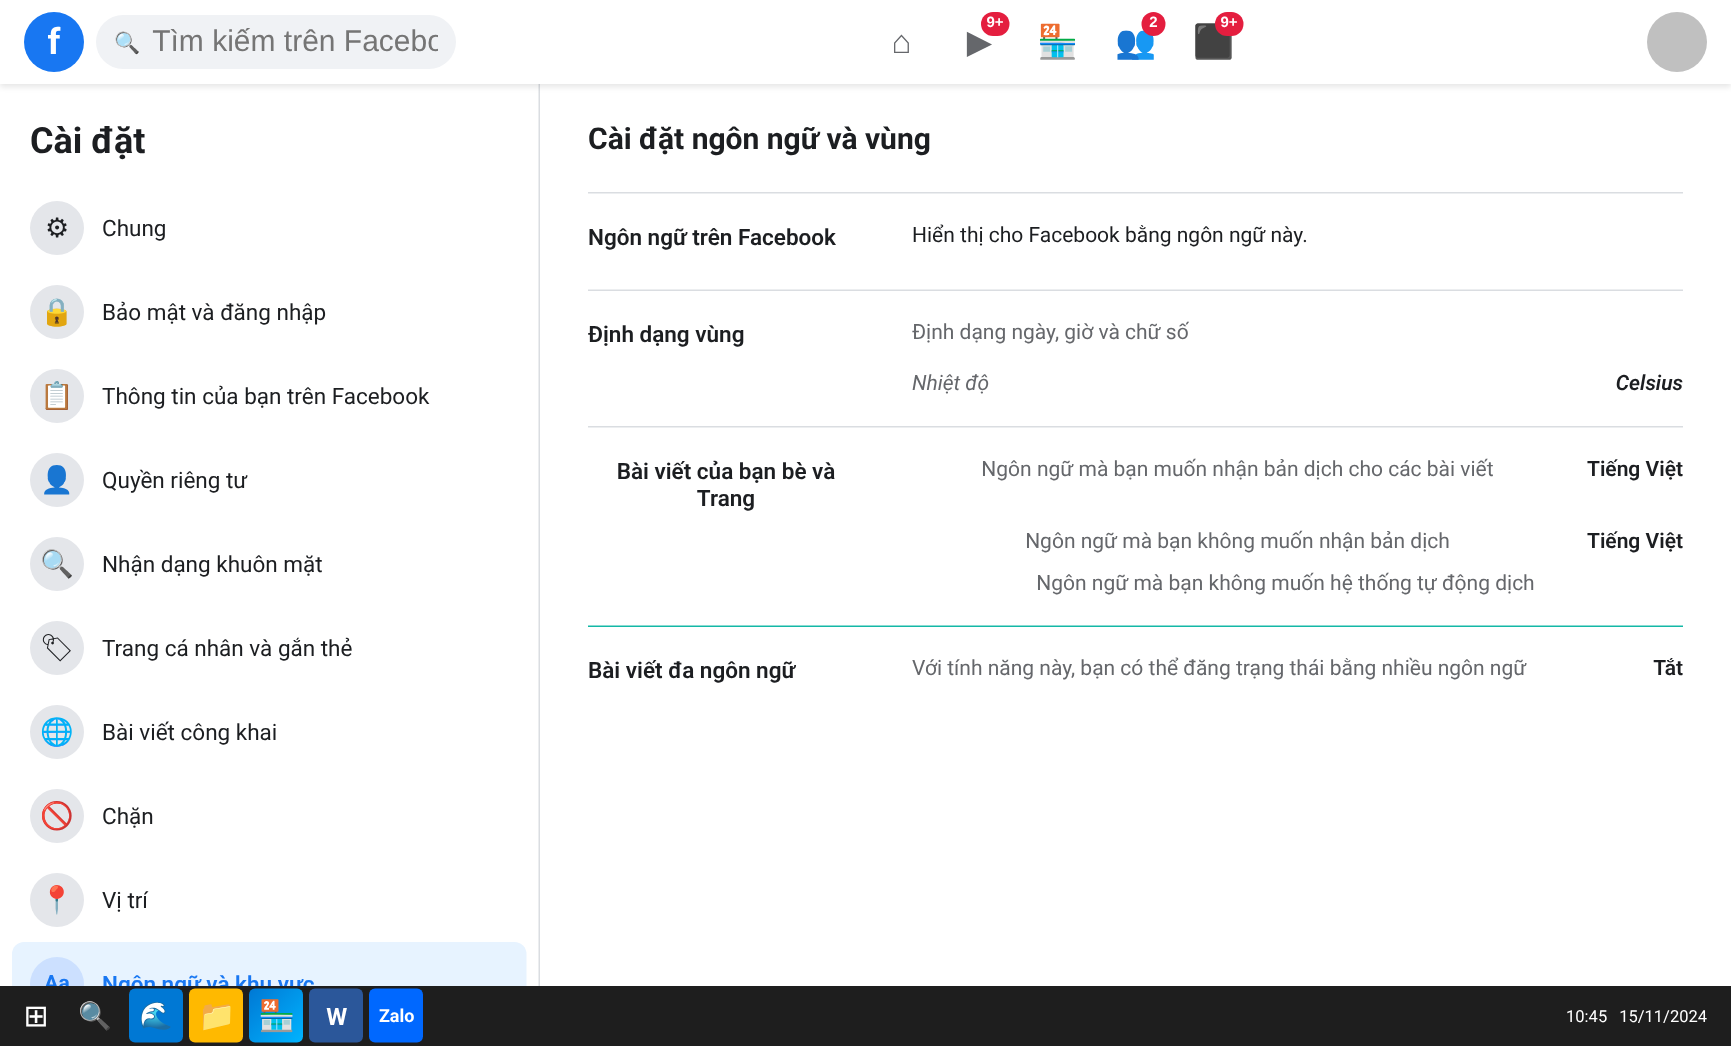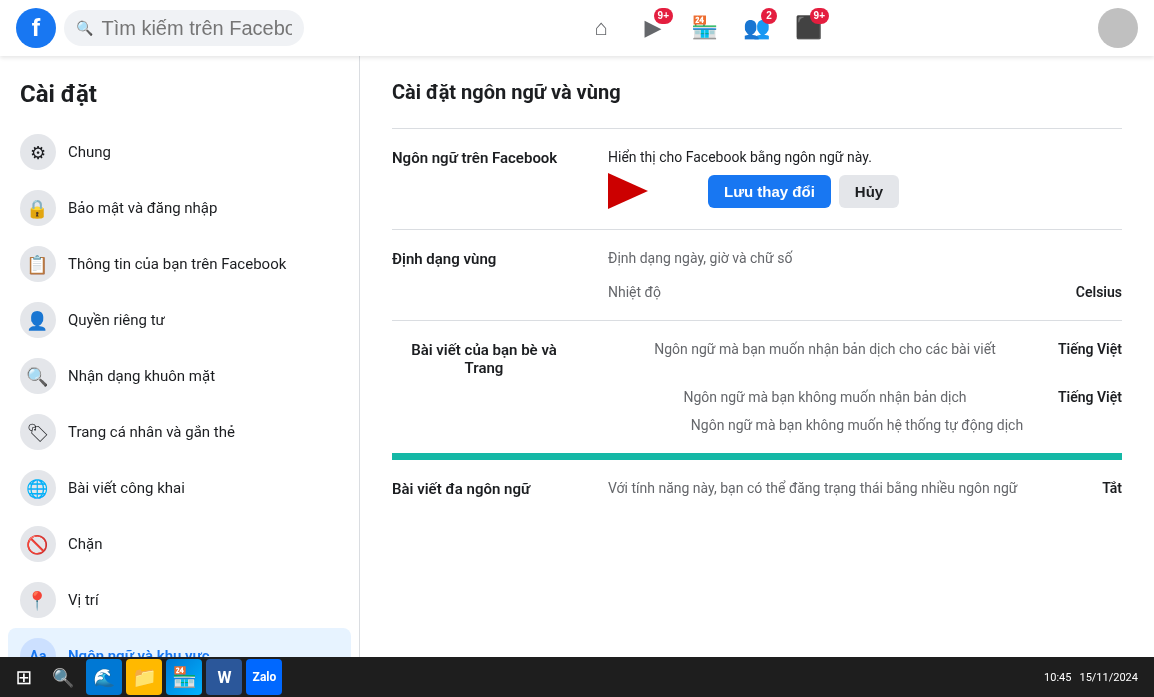--- a/index.html
+++ b/index.html
@@ -215,37 +215,30 @@
 
   </div>
 
   <div class="main-content">
     <div class="page-title">Cài đặt ngôn ngữ và vùng</div>
 
     <div class="settings-section" style="grid-template-columns: 200px 1fr; align-items:start;">
       <div class="section-label">Ngôn ngữ trên Facebook</div>
       <div>
         <div class="lang-hint">Hiển thị cho Facebook bằng ngôn ngữ này.</div>
-        <div class="btn-row">
-
-          <span class="red-arrow" style="display:inline-block; font-size:0; width:80px; height:0; border-top:18px solid transparent; border-bottom:18px solid transparent; border-left:40px solid #cc0000; position:relative; margin-right:12px; vertical-align:middle;">
-          </span>
-          <button class="btn-primary">Lưu thay đổi</button>
-          <button class="btn-secondary">Hủy</button>
-        </div>
       </div>
     </div>
 
     <div class="settings-section" style="display:block; border-top: 1px solid #dadde1; padding: 20px 0;">
       <div style="display:grid; grid-template-columns: 200px 1fr auto; gap:16px; margin-bottom:16px;">
         <div class="section-label">Định dạng vùng</div>
         <div class="section-desc">Định dạng ngày, giờ và chữ số</div>
         <div></div>
       </div>
-      <div style="display:grid; grid-template-columns: 200px 1fr auto; gap:16px;">
+      <div style="display:grid; grid-template-columns: 200px 1fr auto; gap:16px;font-style:italic;">
         <div></div>
         <div class="section-desc">Nhiệt độ</div>
         <div class="section-value">Celsius</div>
       </div>
     </div>
 
     <div class="settings-section" style="display:block; border-top: 1px solid #dadde1; padding: 20px 0; text-align: center;">
       <div style="display:grid; grid-template-columns: 200px 1fr auto; gap:16px; margin-bottom:12px;">
         <div class="section-label">Bài viết của bạn bè và Trang</div>
         <div class="section-desc">Ngôn ngữ mà bạn muốn nhận bản dịch cho các bài viết</div>
@@ -256,21 +249,21 @@
         <div class="section-desc">Ngôn ngữ mà bạn không muốn nhận bản dịch</div>
         <div class="section-value">Tiếng Việt</div>
       </div>
       <div style="display:grid; grid-template-columns: 200px 1fr auto; gap:16px;">
         <div></div>
         <div class="section-desc">Ngôn ngữ mà bạn không muốn hệ thống tự động dịch</div>
         <div></div>
       </div>
     </div>
 
-    <div class="settings-section" style="display:grid; grid-template-columns: 200px 1fr auto; gap:16px; border-top: 7px solid #14b8a6; padding: 20px 0;">
+    <div class="settings-section" style="display:grid; grid-template-columns: 200px 1fr auto; gap:16px; border-top: 1px solid #14b8a6; padding: 20px 0;">
       <div class="section-label">Bài viết đa ngôn ngữ</div>
       <div class="section-desc">Với tính năng này, bạn có thể đăng trạng thái bằng nhiều ngôn ngữ</div>
       <div class="section-value">Tắt</div>
     </div>
 
   </div>
 </div>
 
 <div class="taskbar">
   <div class="taskbar-start">⊞</div>

